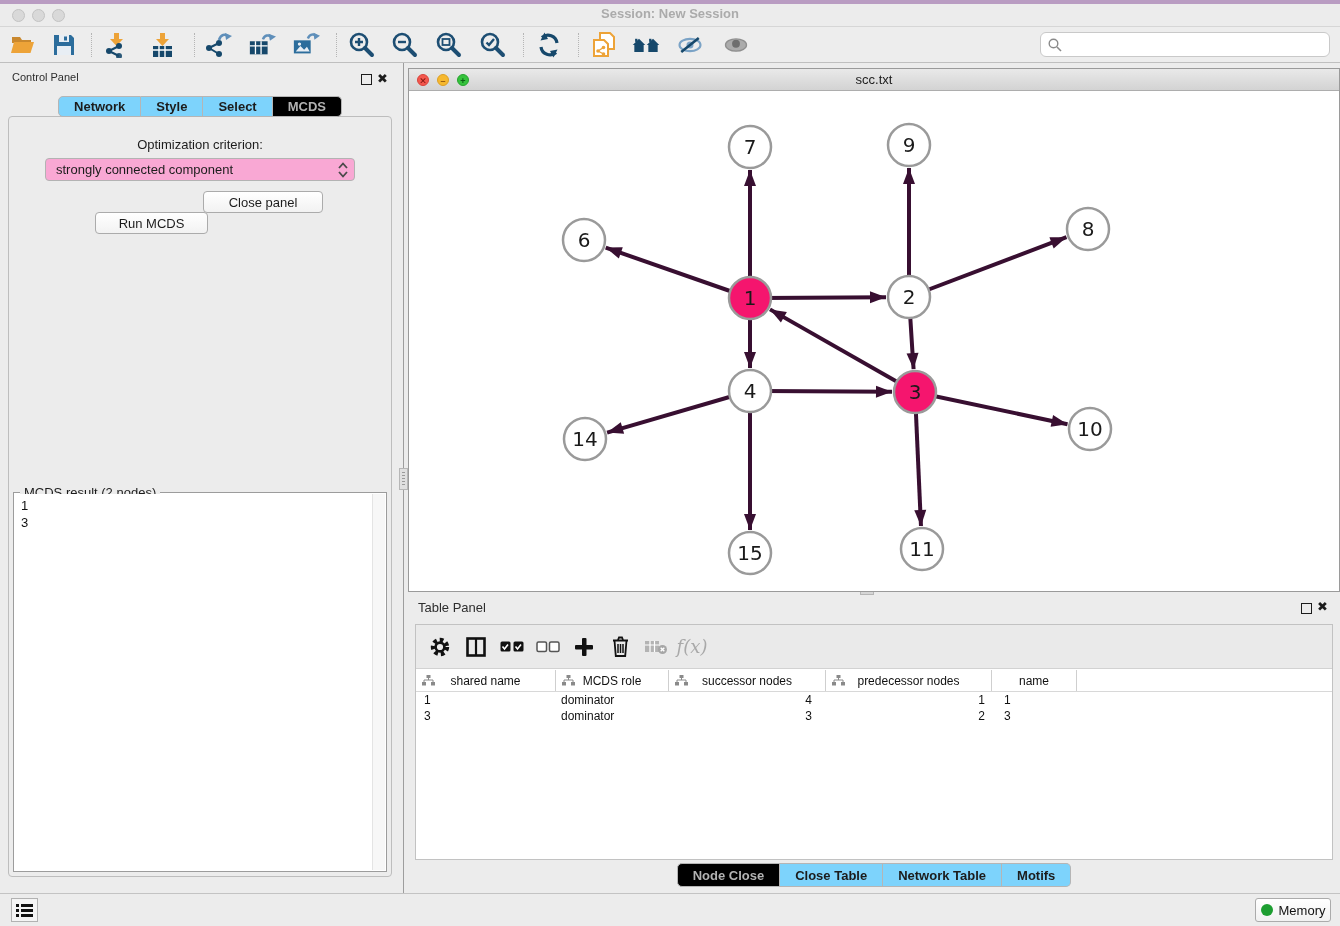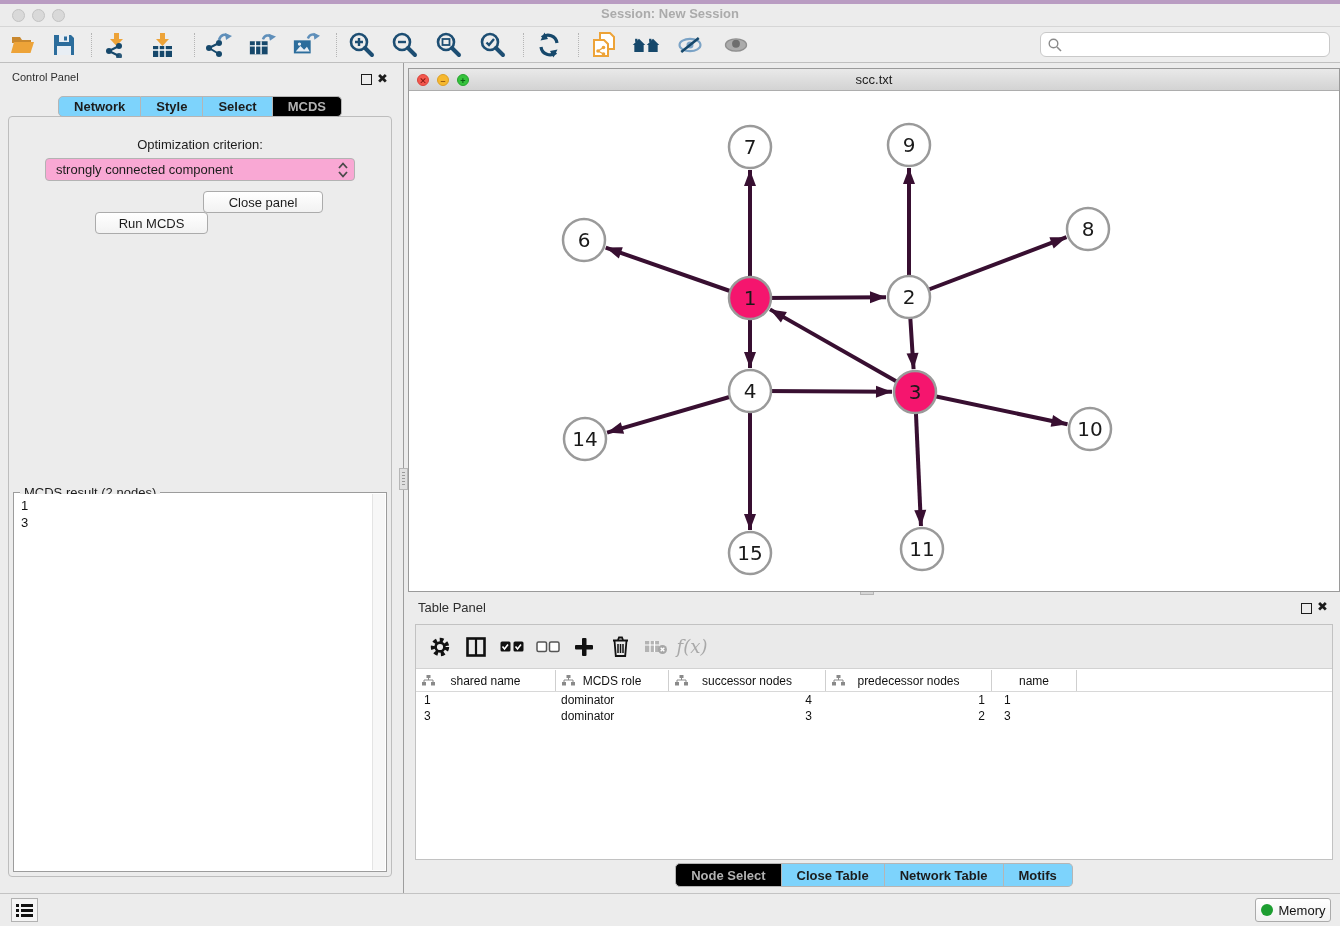--- a/index.html
+++ b/index.html
@@ -495,21 +495,21 @@
       <div class="td l" style="width:140px; padding-left:8px">3</div>
       <div class="td l" style="width:113px; padding-left:5px">dominator</div>
       <div class="td r" style="width:157px; padding-right:14px">3</div>
       <div class="td r" style="width:166px; padding-right:7px">2</div>
       <div class="td l" style="width:85px;  padding-left:12px">3</div>
     </div>
   </div>
 </div>
 
 <div class="abs tp-tabs">
-  <div class="tab first sel" style="height:24px; line-height:23px">Node Select</div>
+  <div class="tab first sel" style="height:24px; line-height:23px">Node Close</div>
   <div class="tab" style="height:24px; line-height:23px">Close Table</div>
   <div class="tab" style="height:24px; line-height:23px">Network Table</div>
   <div class="tab last" style="height:24px; line-height:23px">Motifs</div>
 </div>
 
 <div class="abs statusbar">
   <div class="abs list-btn">
     <svg width="17" height="15" viewBox="0 0 17 15">
         <rect x="0" y="1" width="3" height="3" fill="#111"></rect>
         <rect x="5" y="1" width="12" height="3" fill="#111"></rect>

